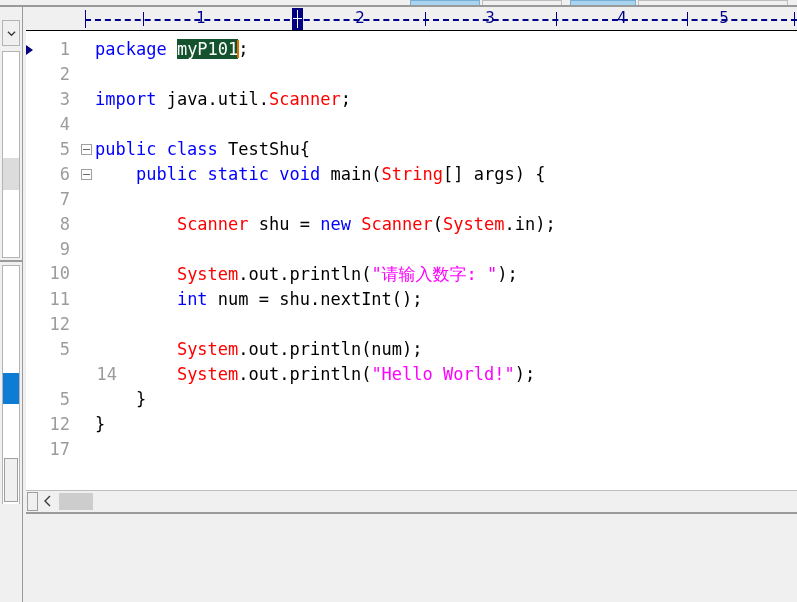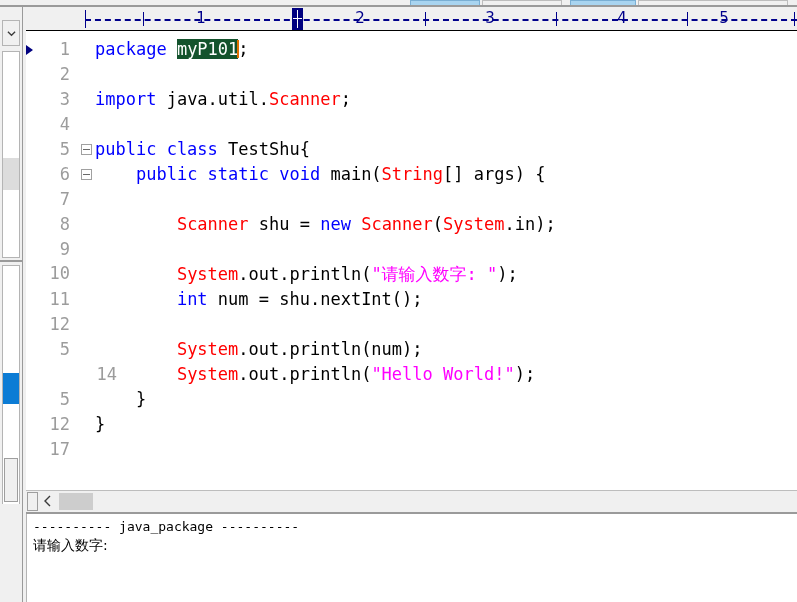--- a/index.html
+++ b/index.html
@@ -376,18 +376,14 @@
       <div class="grip"></div>
       <svg class="leftarrow" viewBox="0 0 9 12">
         <path d="M7 1 L2 6 L7 11" fill="none" stroke="#3a3a3a" stroke-width="1.4"></path>
       </svg>
       <div class="hthumb"></div>
     </div>
   </div>
 
   <div class="console-sep"></div>
 
-  <div class="console">
-    <div class="out"><span>---------- java_package ----------</span>
-<span class="cjk">请输入数字:</span></div>
-  </div>
 
 </div>
 
 </body></html>

